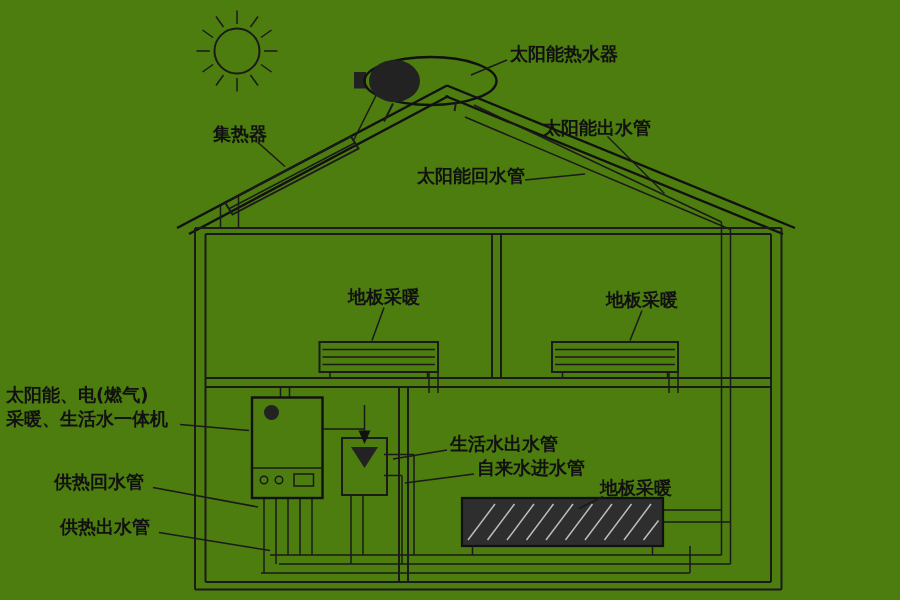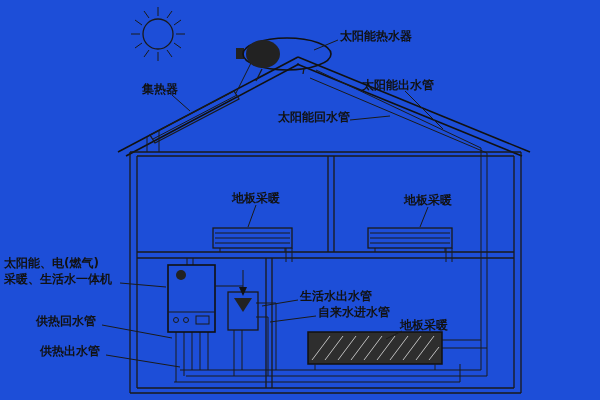--- a/index.html
+++ b/index.html
@@ -1,16 +1,16 @@
 <!DOCTYPE html>
 <html><head>
 <meta charset="utf-8">
 <style>
   html,body{margin:0;padding:0;background:#fff;}
-  .canvas{position:relative;width:600px;height:400px;background:#1d4ed8;overflow:hidden;
+  .canvas{position:relative;width:600px;height:400px;background:#4d7c0f;overflow:hidden;
           font-family:"DejaVu Sans",sans-serif;}
   svg{display:block;}
   .lbl{font-family:"DejaVu Sans",sans-serif;font-size:12px;font-weight:bold;fill:#111;}
   .ln{stroke:#1a1a1a;stroke-width:1.3;fill:none;}
   .thin{stroke:#1a1a1a;stroke-width:1;fill:none;}
   .thick{stroke:#111;stroke-width:1.6;fill:none;}
 </style>
 </head>
 <body>
 

